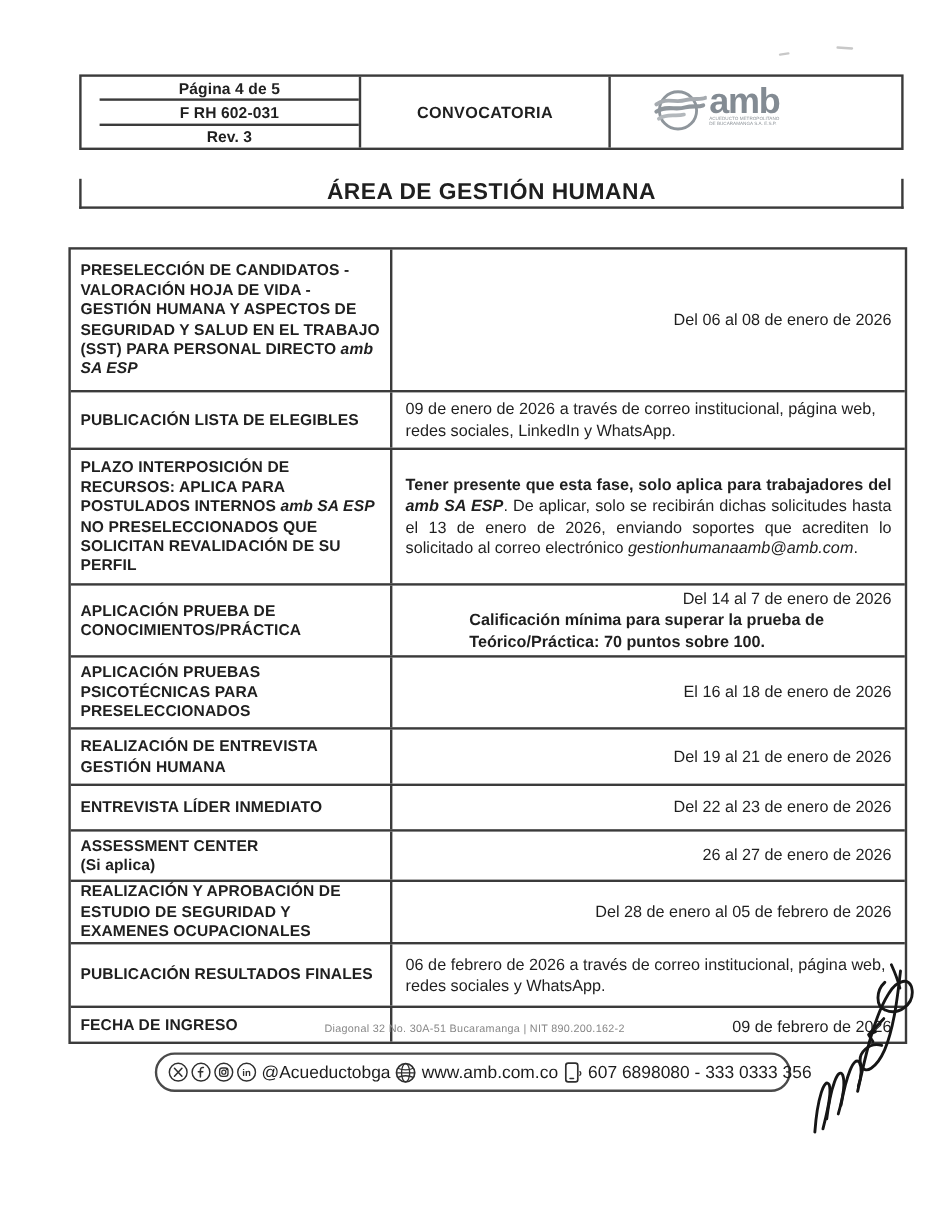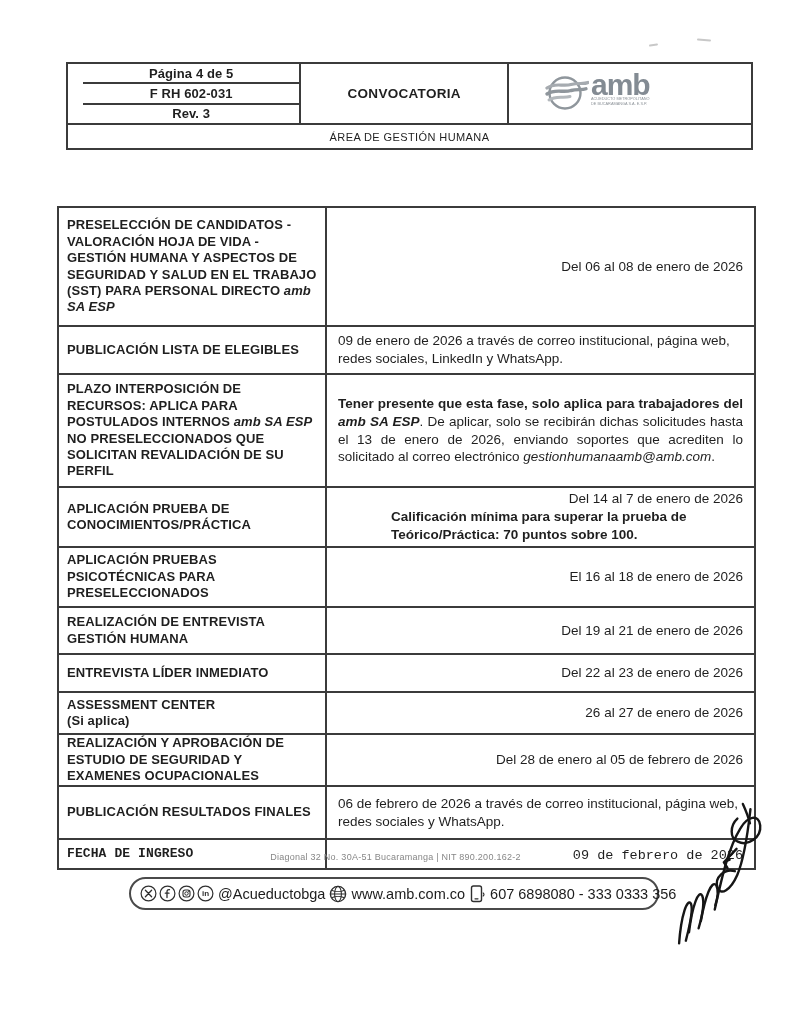--- a/index.html
+++ b/index.html
@@ -17,33 +17,33 @@
     font-weight:bold;font-size:13px;border-bottom:2px solid #3b3b3b;letter-spacing:.1px;}
   .hdr-cell:last-child{border-bottom:none;}
   .hdr-mid{width:253px;border-right:2px solid #3b3b3b;display:flex;align-items:center;justify-content:center;
     font-weight:bold;font-size:13.5px;letter-spacing:.3px;box-sizing:border-box;}
   .hdr-logo{flex:1;display:flex;align-items:center;justify-content:center;}
   .logo-wrap{display:flex;align-items:center;margin-left:34px;}
   .logo-txt{display:flex;flex-direction:column;margin-left:2px;}
   .logo-brand{font-weight:bold;font-size:30px;line-height:24px;color:#838b93;letter-spacing:-1px;}
   .logo-sub{font-size:7px;color:#8d9399;transform:scale(.55);transform-origin:left top;white-space:nowrap;width:160px;line-height:1.15;}
   .hdr-area{border:2px solid #3b3b3b;border-top:none;height:25px;display:flex;align-items:center;justify-content:center;
-    font-weight:normal;font-size:11px;letter-spacing:.4px;box-sizing:border-box;}
+    font-weight:bold;font-size:19px;letter-spacing:.4px;box-sizing:border-box;margin-top:24px;}
 
   
   .tbl{position:absolute;left:57px;top:165px;width:699px;border:2px solid #3b3b3b;box-sizing:border-box;margin-top:41px;}
   .trow{display:flex;border-top:2px solid #3b3b3b;box-sizing:border-box;}
   .trow:first-child{border-top:none;}
   .c1{width:268px;border-right:2px solid #3b3b3b;padding:5px 8px;box-sizing:border-box;
       display:flex;flex-direction:column;justify-content:center;
       font-weight:bold;font-size:13px;line-height:1.26;letter-spacing:.1px;}
   .c2{flex:1;padding:16px 11px;box-sizing:border-box;display:flex;flex-direction:column;justify-content:center;
       font-size:13.5px;line-height:1.32;align-items:flex-end;}
   .r1{height:117px;} .r2{height:48px;} .r3{height:113px;} .r4{height:60px;} .r5{height:60px;}
-  .r6{height:47px;} .r7{height:38px;} .r8{height:42px;} .r9{height:52px;} .r10{height:53px;} .r11{height:30px;font-family:Liberation Mono, monospace;}
+  .r6{height:47px;} .r7{height:38px;} .r8{height:42px;} .r9{height:52px;} .r10{height:53px;} .r11{height:30px;}
   .it{font-style:italic;} .b{font-weight:bold;}
   .just{text-align:justify;}
   .capwrap{max-width:352px;}
 
   
   .addr{position:absolute;top:852px;left:0;width:791px;text-align:center;
     font-size:9px;color:#878787;letter-spacing:.25px;}
   .pill{position:absolute;left:129px;top:877px;width:530px;height:33px;border:2px solid #4a4a4a;
     border-radius:17px;box-sizing:border-box;display:flex;align-items:center;padding:0 9px;gap:4px;
     font-size:14.5px;color:#1c1c1c;background:#fff;}

